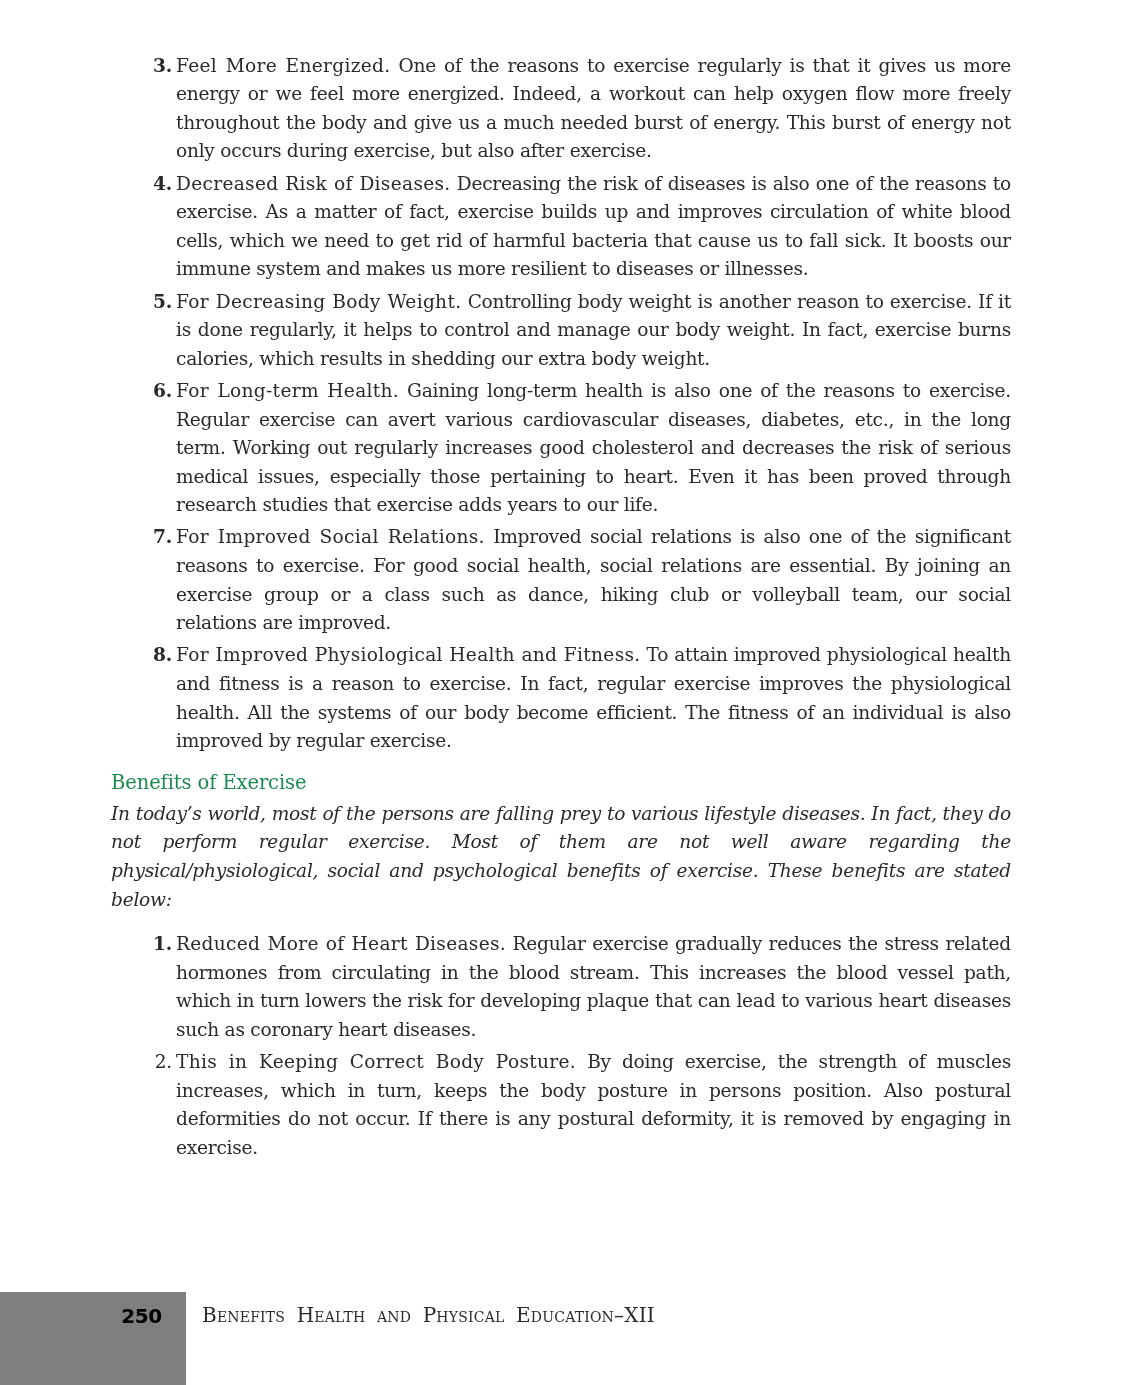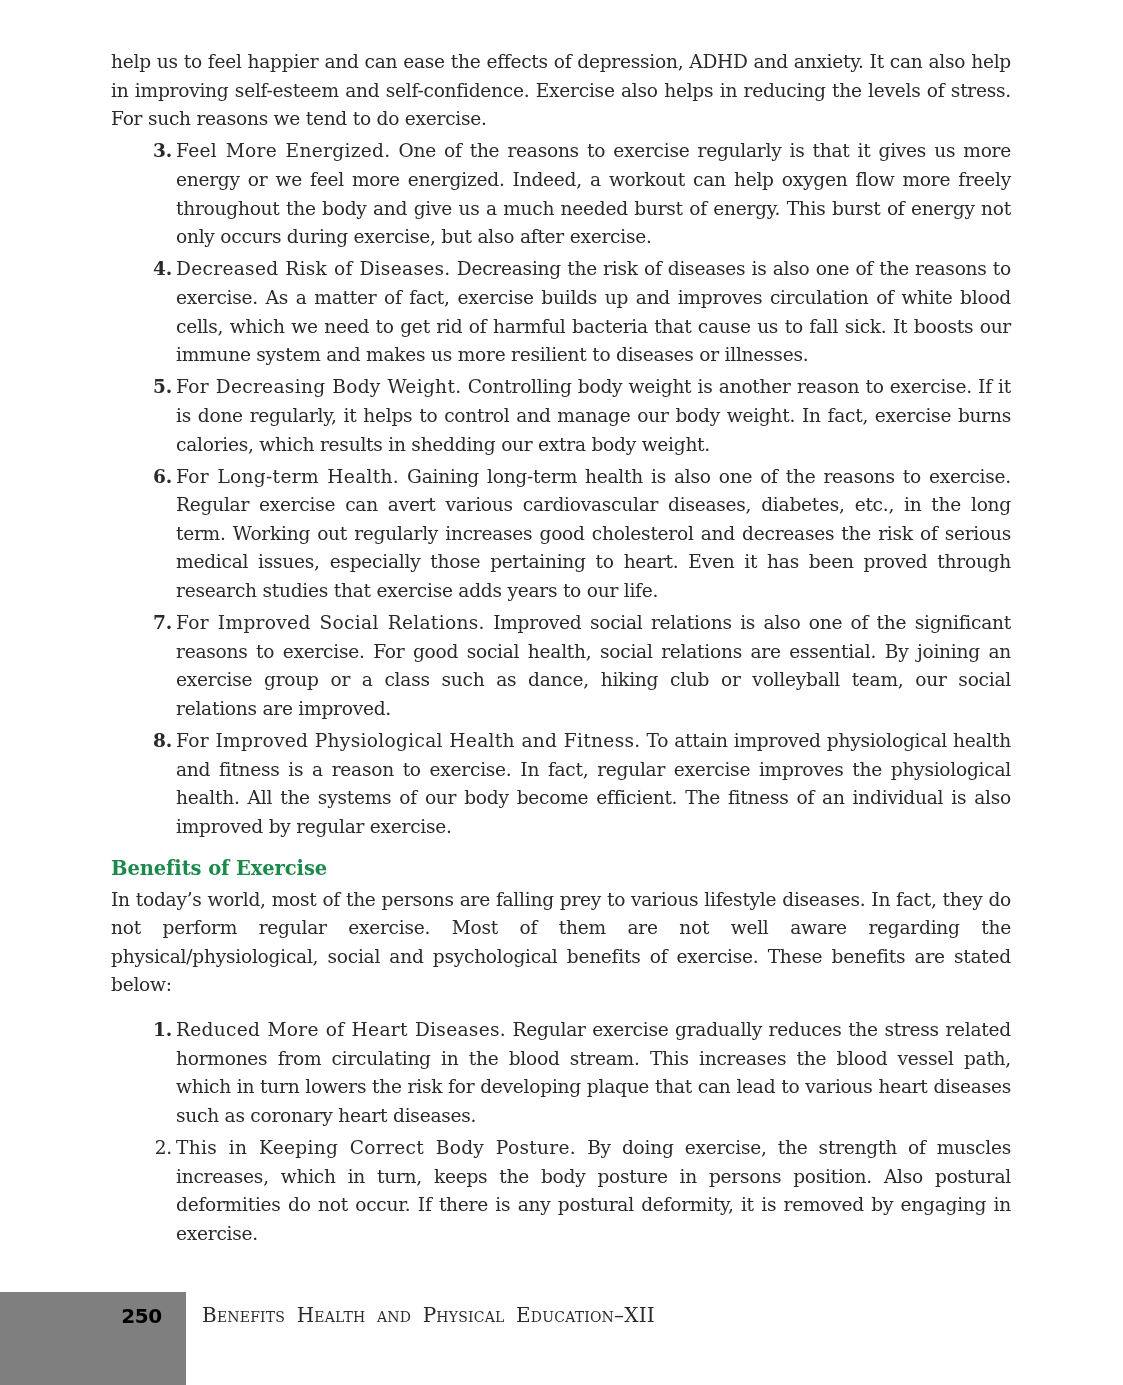--- a/index.html
+++ b/index.html
@@ -51,21 +51,21 @@
   .num.bold { font-weight: bold; }
   .lead {
     font-weight: normal;
     letter-spacing: 0.3px;
   }
   .section-title {
     margin-top: 13px;
     margin-bottom: 3px;
     font-size: 19.5px;
     line-height: 28px;
-    font-weight: bold;
+    font-weight: normal;
     color: #1b8a4c;
     letter-spacing: -0.1px;
   }
   .intro {
     margin-top: 0;
   }
   .footer-box {
     position: absolute;
     left: 0;
     top: 1292px;
@@ -93,21 +93,20 @@
     color: #2a2a2a;
     letter-spacing: 0.2px;
     word-spacing: 5px;
   }
 </style>
 </head>
 <body>
 
 <div class="page">
 
-  <p class="txt cont" style="margin:0;">help us to feel happier and can ease the effects of depression, ADHD and anxiety. It can also help in improving self-esteem and self-confidence. Exercise also helps in reducing the levels of stress. For such reasons we tend to do exercise.</p>
 
   <ol class="items">
     <li class="txt">
       <span class="num bold">3.</span><span class="lead">Feel More Energized.</span><span> One of the reasons to exercise regularly is that it gives us more energy or we feel more energized. Indeed, a workout can help oxygen flow more freely throughout the body and give us a much needed burst of energy. This burst of energy not only occurs during exercise, but also after exercise.</span>
     </li>
     <li class="txt">
       <span class="num bold">4.</span><span class="lead">Decreased Risk of Diseases.</span><span> Decreasing the risk of diseases is also one of the reasons to exercise. As a matter of fact, exercise builds up and improves circulation of white blood cells, which we need to get rid of harmful bacteria that cause us to fall sick. It boosts our immune system and makes us more resilient to diseases or illnesses.</span>
     </li>
     <li class="txt">
       <span class="num bold">5.</span><span class="lead">For Decreasing Body Weight.</span><span> Controlling body weight is another reason to exercise. If it is done regularly, it helps to control and manage our body weight. In fact, exercise burns calories, which results in shedding our extra body weight.</span>
@@ -118,21 +117,21 @@
     <li class="txt">
       <span class="num bold">7.</span><span class="lead">For Improved Social Relations.</span><span> Improved social relations is also one of the significant reasons to exercise. For good social health, social relations are essential. By joining an exercise group or a class such as dance, hiking club or volleyball team, our social relations are improved.</span>
     </li>
     <li class="txt">
       <span class="num bold">8.</span><span class="lead">For Improved Physiological Health and Fitness.</span><span> To attain improved physiological health and fitness is a reason to exercise. In fact, regular exercise improves the physiological health. All the systems of our body become efficient. The fitness of an individual is also improved by regular exercise.</span>
     </li>
   </ol>
 
   <h2 class="section-title">Benefits of Exercise</h2>
 
-  <p class="txt intro" style="margin-bottom:16px;">In today’s world, most of the persons are falling prey to various lifestyle diseases. In fact, they do not perform regular exercise. Most of them are not well aware regarding the physical/physiological, social and psychological benefits of exercise. These benefits are stated below:</p>
+  <p class="txt intro" style="margin-bottom:16px;font-style:italic;">In today’s world, most of the persons are falling prey to various lifestyle diseases. In fact, they do not perform regular exercise. Most of them are not well aware regarding the physical/physiological, social and psychological benefits of exercise. These benefits are stated below:</p>
 
   <ol class="items">
     <li class="txt">
       <span class="num bold">1.</span><span class="lead">Reduced More of Heart Diseases.</span><span> Regular exercise gradually reduces the stress related hormones from circulating in the blood stream. This increases the blood vessel path, which in turn lowers the risk for developing plaque that can lead to various heart diseases such as coronary heart diseases.</span>
     </li>
     <li class="txt">
       <span class="num">2.</span><span class="lead">This in Keeping Correct Body Posture.</span><span> By doing exercise, the strength of muscles increases, which in turn, keeps the body posture in persons position. Also postural deformities do not occur. If there is any postural deformity, it is removed by engaging in exercise.</span>
     </li>
   </ol>
 </div>

